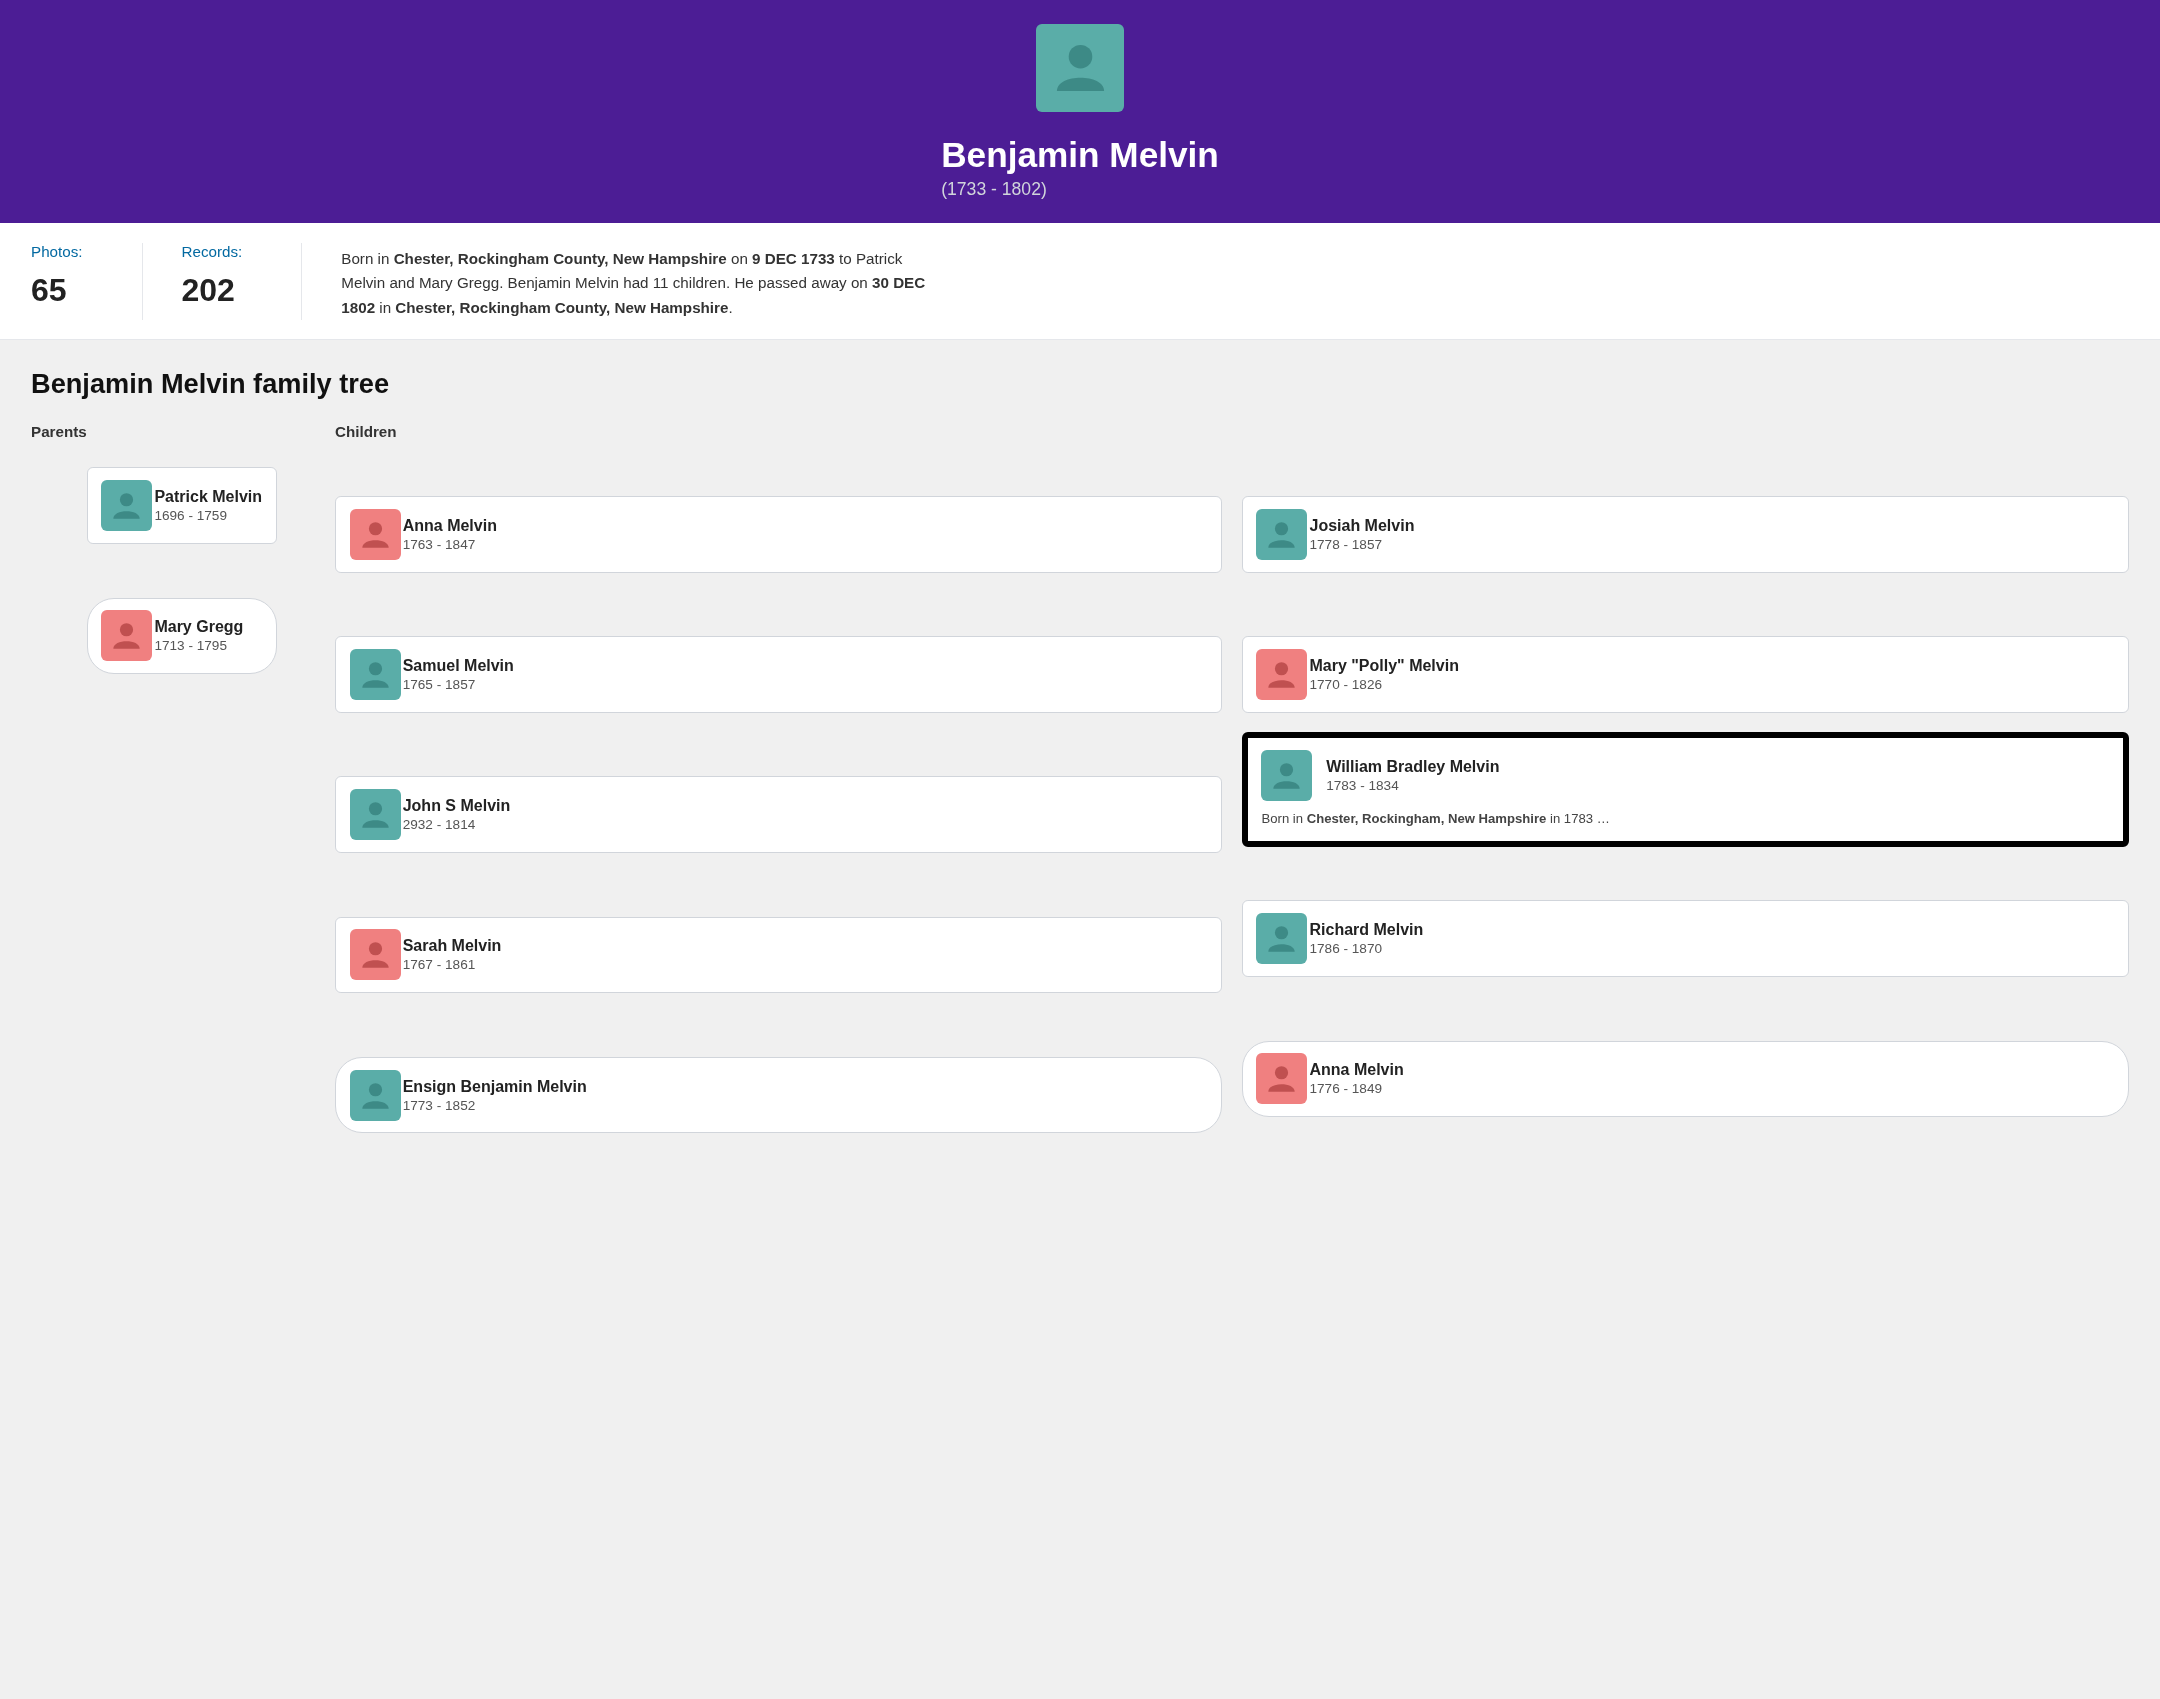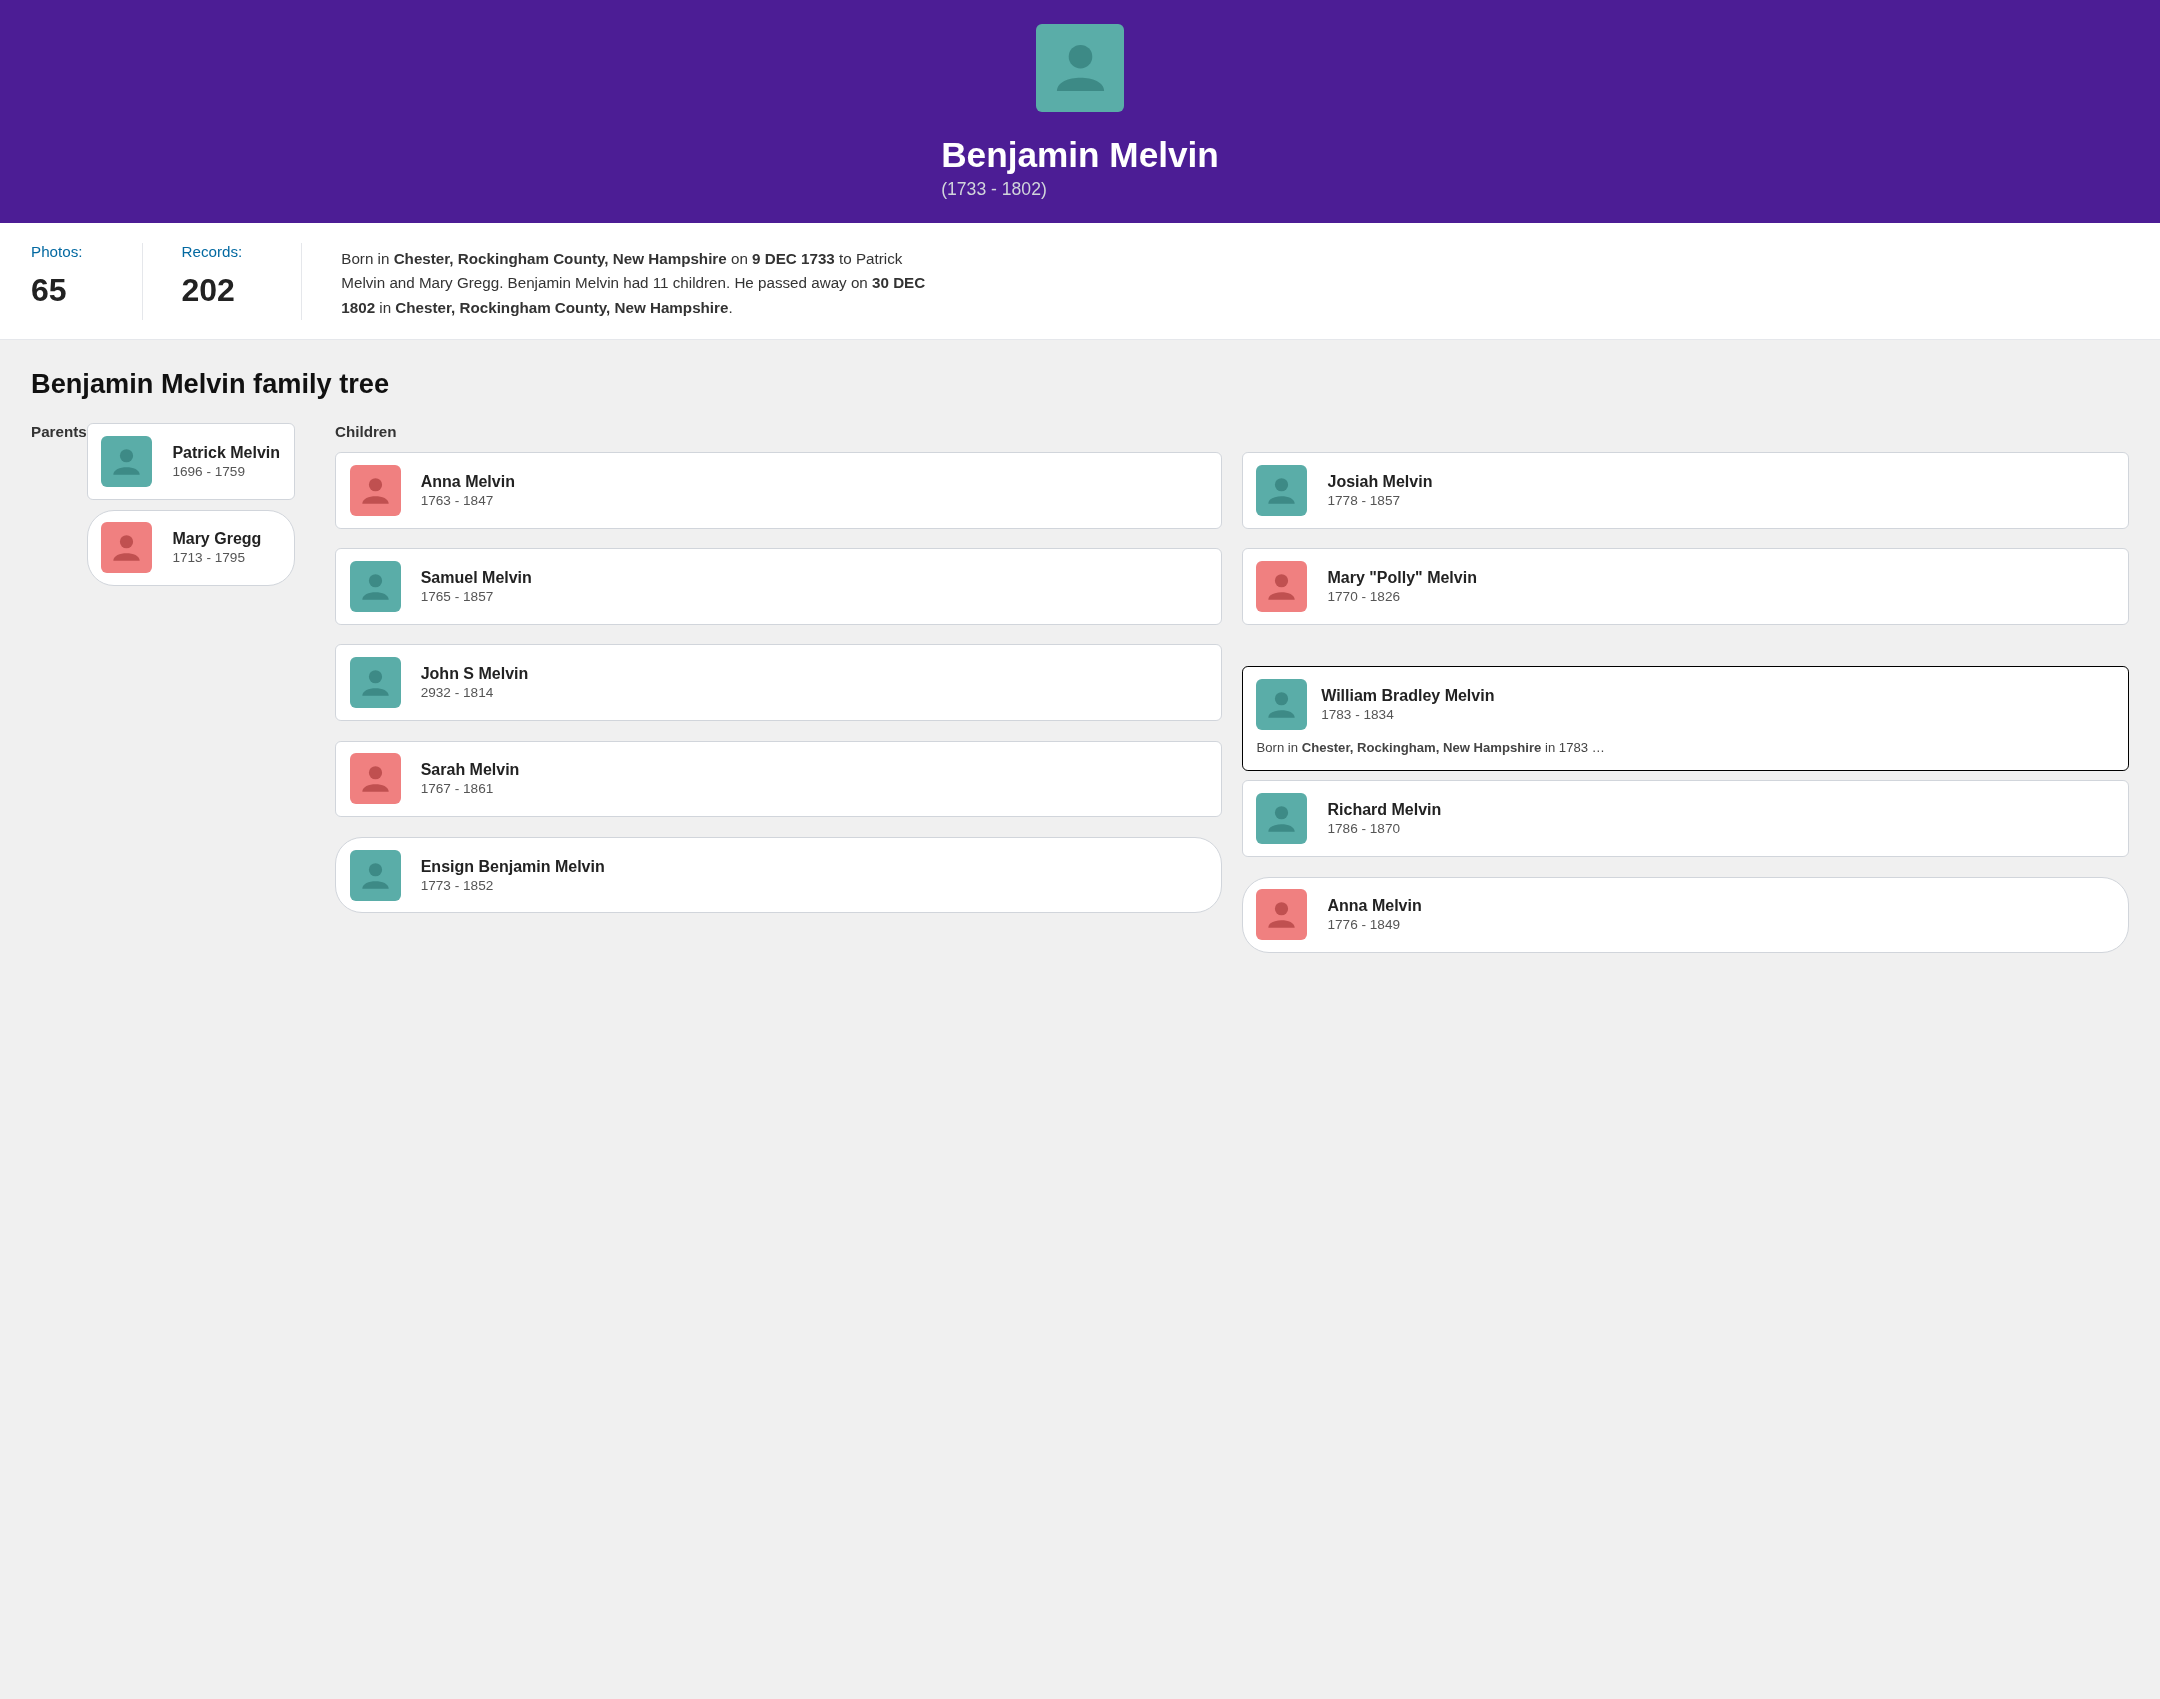--- a/index.html
+++ b/index.html
@@ -121,25 +121,26 @@
       flex: 1;
     }
 
     
     .person-card {
       background: #fff;
       border: 1px solid #d1d5db;
       border-radius: 5.9px;
       display: flex;
       align-items: center;
-      gap: 20px;
+      gap: 2px;
       padding: 11.8px 13.7px;
       cursor: pointer;
       transition: background 0.15s;
       margin-bottom: 9.8px;
+      margin-top: 44px;
     }
     .person-card:last-child {
       margin-bottom: 0;
       border-radius: 27px;
     }
     .person-avatar {
       width: 51px;
       height: 51px;
       border-radius: 5.9px;
       display: flex;
@@ -170,25 +171,24 @@
     }
     .person-info .dates {
       font-size: 0.85rem;
       color: #555;
       margin-top: 2px;
     }
 
     
     .william-card {
       background: #fff;
-      border: 1px solid #000000;
+      border: 6px solid #000000;
       border-radius: 5.9px;
       padding: 11.8px 13.7px;
       cursor: pointer;
-      margin-top: 22px;
     }
     .william-card .top-row {
       display: flex;
       align-items: center;
       gap: 13.7px;
       margin-bottom: 7.8px;
     }
     .william-card .bio-snippet {
       font-size: 0.82rem;
       color: #444;

